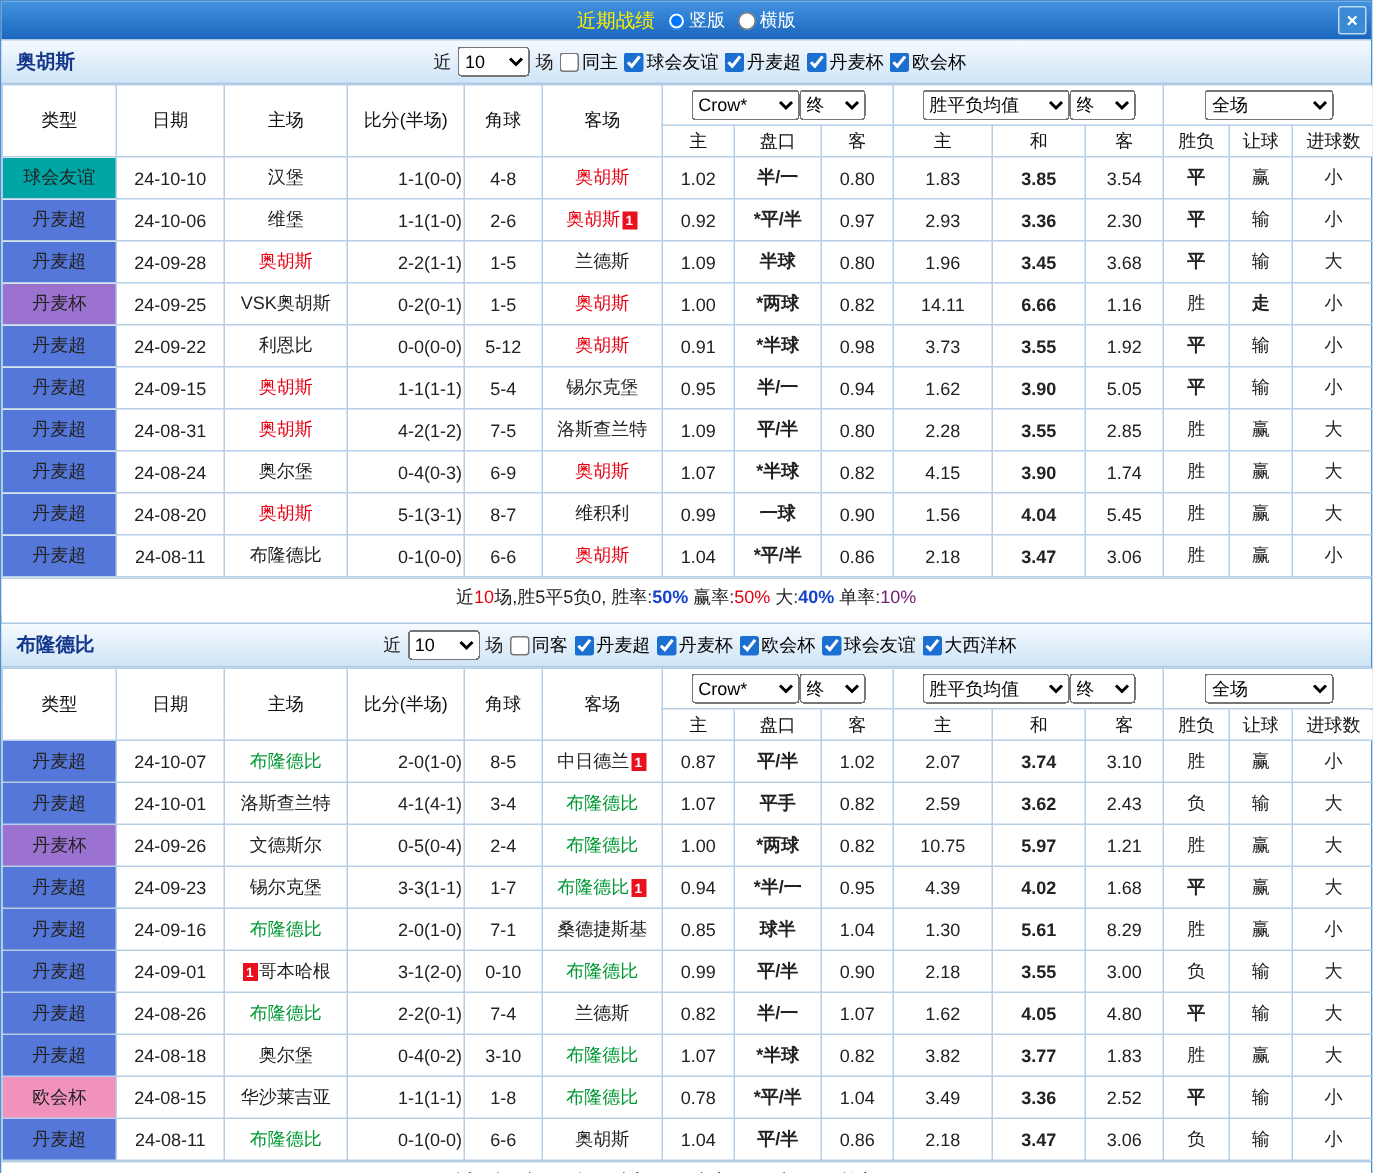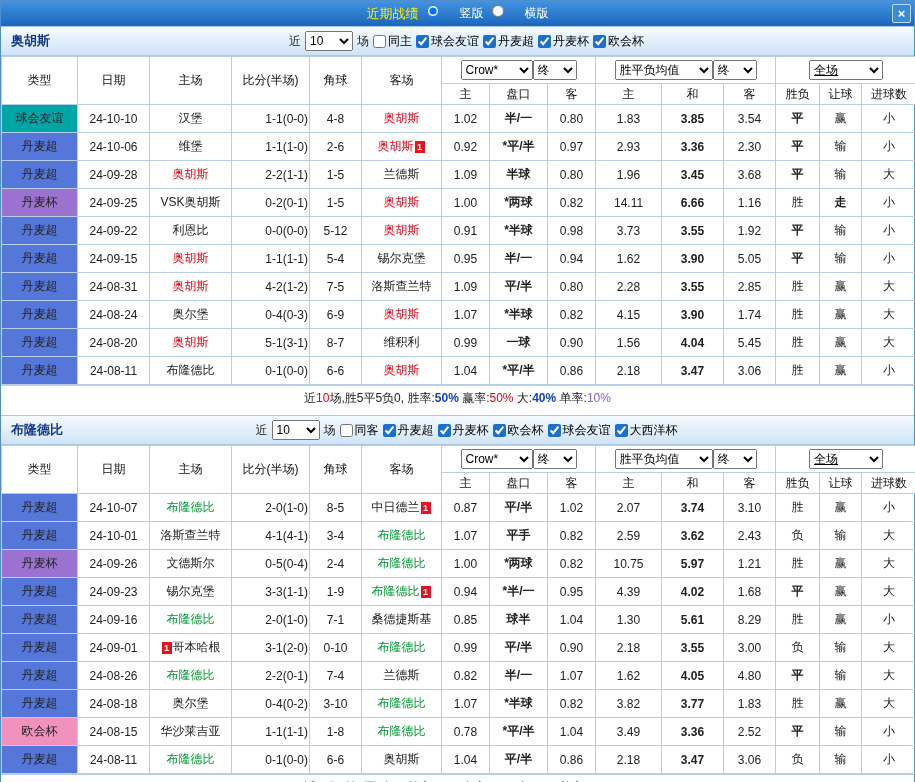--- a/index.html
+++ b/index.html
@@ -20,21 +20,21 @@
     height: 25px;
     background: linear-gradient(#4393e0, #1a66bd);
     display: flex;
     align-items: center;
     justify-content: center;
     gap: 8px;
     position: relative;
     color: #fff;
   }
   .title { color: #ffee00; font-weight: normal; font-size: 13px; }
-  .radio-opt { display: inline-flex; gap: 21px; cursor: pointer; font-size: 12px; }
+  .radio-opt { display: inline-flex; align-items: center; gap: 3px; cursor: pointer; font-size: 12px; }
   .radio-opt input { margin: 0; width: 12px; height: 12px; }
   .close-btn {
     position: absolute; right: 3px; top: 3px;
     width: 19px; height: 19px; line-height: 17px;
     text-align: center;
     background: #3b8ad6;
     border: 1px solid #bcd9f2;
     border-radius: 2px;
     color: #fff; font-weight: bold; font-size: 13px;
     cursor: pointer;
@@ -55,40 +55,40 @@
   }
   .filters { flex: 1; display: flex; align-items: center; justify-content: center; gap: 4px; padding-right: 60px; }
   .f-label { color: #222; }
   .chk { display: inline-flex; align-items: center; gap: 2px; cursor: pointer; }
   .chk input { width: 13px; height: 13px; margin: 0; accent-color: #1b6fd0; }
   .sel { font-size: 12px; height: 20px; font-family: inherit; }
   .sel-count { width: 48px; }
   .sel-crow { width: 72px; }
   .sel-final { width: 44px; }
   .sel-avg { width: 98px; }
-  .sel-scope { width: 74px; text-decoration: underline; }
+  .sel-scope { width: 86px; }
   
   table.matches { width: 100%; border-collapse: collapse; table-layout: fixed; }
   .matches th, .matches td {
     border: 1px solid #b6cfe6;
     text-align: center;
     white-space: nowrap;
     overflow: hidden;
     padding: 0 1px;
   }
   .matches thead th { font-weight: normal; background: #fff; color: #111; }
   .matches thead tr:first-child th { height: 27px; }
   .matches thead tr:nth-child(2) th { height: 21px; }
   .matches tbody td { height: 28px; color: #222; }
   .sel-cell { padding: 2px 0; }
   td.league { color: #fff; }
   td.score { color: #c22020; text-align: right; }
   .c-red { color: #e60012; }
   .c-blue { color: #1342cc; font-weight: bold; }
-  .c-green { color: #8b5cf6; }
+  .c-green { color: #701a75; }
   .c-black { color: #222; }
   .red-card {
     display: inline-block;
     background: #e8111d; color: #fff;
     width: 10px; height: 12px; line-height: 12px;
     font-size: 9px; font-weight: bold;
     text-align: center; vertical-align: middle;
     margin: 0 1px;
   }
   .summary {
@@ -498,21 +498,21 @@
             <td class="num">1.21</td>
             <td class="res c-red">胜</td>
             <td class="res c-red">赢</td>
             <td class="res c-red">大</td>
           </tr>
           <tr>
             <td class="league" style="background: rgb(85, 119, 217);">丹麦超</td>
             <td class="date">24-09-23</td>
             <td class="team-cell"><span>锡尔克堡</span></td>
             <td class="score">3-3(1-1)</td>
-            <td class="corners">1-9</td>
+            <td class="corners">1-7</td>
             <td class="team-cell"><span style="color: rgb(0, 153, 51);">布隆德比</span><span class="red-card">1</span></td>
             <td class="num">0.94</td>
             <td class="num c-blue">*半/一</td>
             <td class="num">0.95</td>
             <td class="num">4.39</td>
             <td class="num c-blue">4.02</td>
             <td class="num">1.68</td>
             <td class="res c-blue">平</td>
             <td class="res c-red">赢</td>
             <td class="res c-red">大</td>

